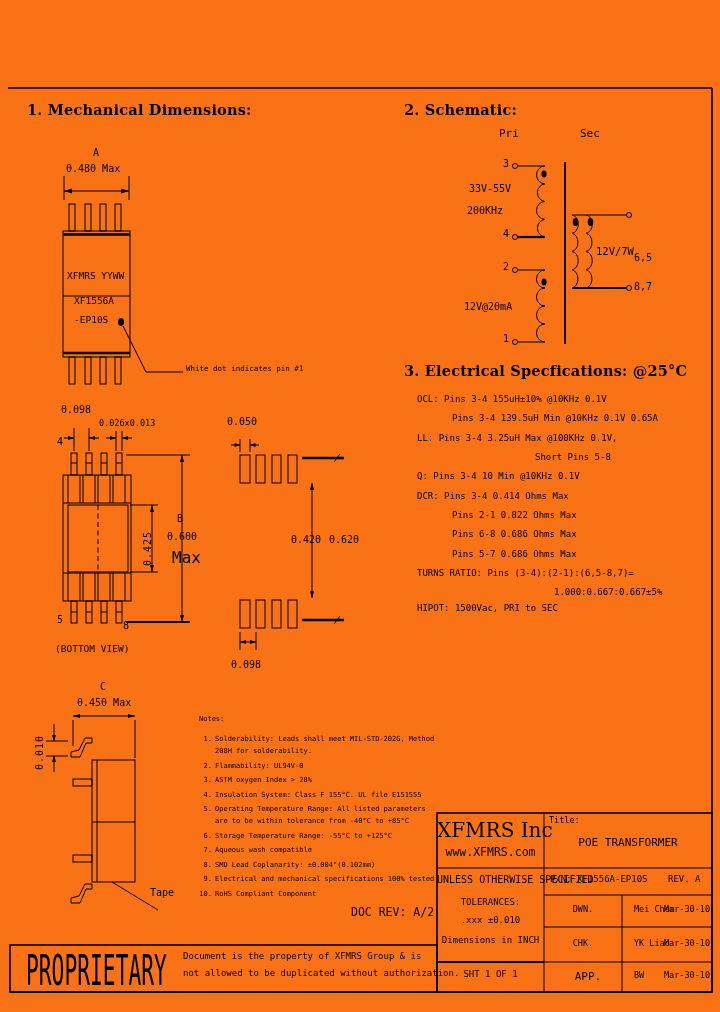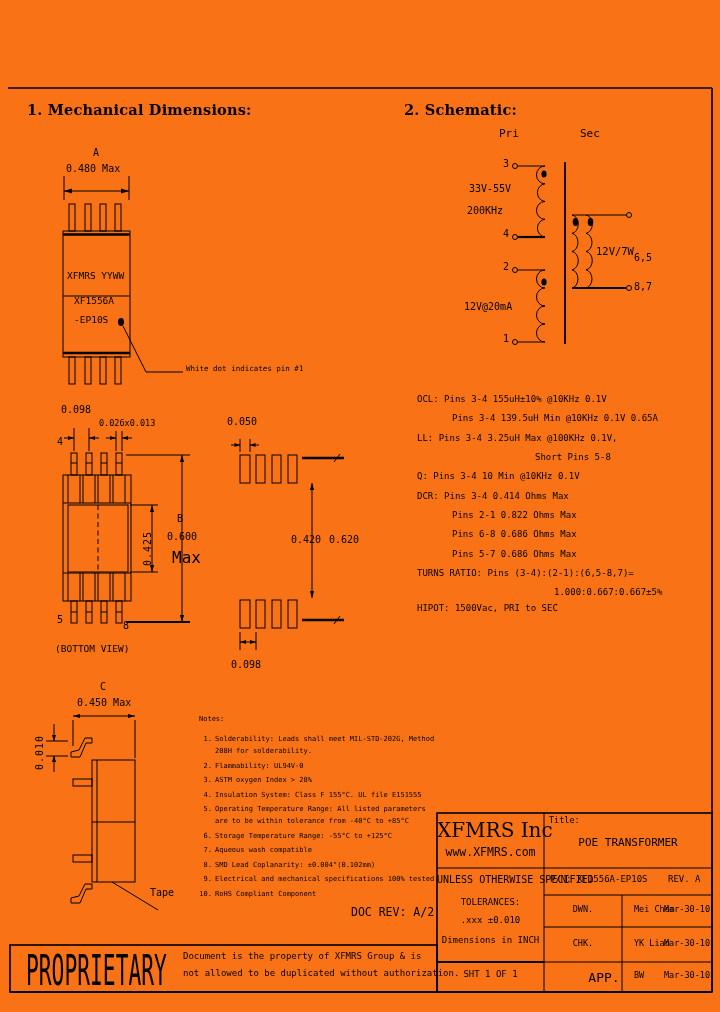--- a/index.html
+++ b/index.html
@@ -208,20 +208,21 @@
       <line x1="544" y1="895" x2="712" y2="895"></line>
       <line x1="544" y1="927" x2="712" y2="927"></line>
       <line x1="437" y1="962" x2="712" y2="962"></line>
       <line x1="437" y1="962" x2="544" y2="962" stroke-width="2.2"></line>
       <line x1="622" y1="895" x2="622" y2="992"></line>
     </g>
   </svg>
 
   <div class="t hd" style="left:27px;top:102px;">1. Mechanical Dimensions:</div>
   <div class="t hd" style="left:404px;top:102px;">2. Schematic:</div>
+  <div class="t hd" style="left:404px;top:363px;">3. Electrical Specfications: @25°C</div>
 
   <div class="t" style="left:93px;top:147px;font-size:10px;">A</div>
   <div class="t" style="left:66px;top:163px;font-size:10px;">0.480 Max</div>
   <div class="t" style="left:67px;top:271px;font-size:9.5px;">XFMRS YYWW</div>
   <div class="t" style="left:74px;top:296px;font-size:9.5px;">XF1556A</div>
   <div class="t" style="left:74px;top:315px;font-size:9.5px;">-EP10S</div>
   <div class="t" style="left:186px;top:365px;font-size:7.5px;">White dot indicates pin #1</div>
 
   <div class="t" style="left:61px;top:404px;font-size:10px;">0.098</div>
   <div class="t" style="left:99px;top:419px;font-size:8.5px;">0.026x0.013</div>
@@ -324,21 +325,21 @@
   <div class="t ctr" style="left:437px;top:916px;width:107px;font-size:9px;">.xxx ±0.010</div>
   <div class="t ctr" style="left:437px;top:936px;width:107px;font-size:9px;">Dimensions in INCH</div>
   <div class="t" style="left:550px;top:875px;font-size:9px;">P/N: XF1556A-EP10S</div>
   <div class="t" style="left:668px;top:875px;font-size:9px;">REV. A</div>
   <div class="t ctr" style="left:544px;top:905px;width:78px;font-size:8.5px;">DWN.</div>
   <div class="t" style="left:634px;top:905px;font-size:8.5px;">Mei Chen</div>
   <div class="t" style="left:664px;top:905px;font-size:8.5px;">Mar-30-10</div>
   <div class="t ctr" style="left:544px;top:939px;width:78px;font-size:8.5px;">CHK.</div>
   <div class="t" style="left:634px;top:939px;font-size:8.5px;">YK Liao</div>
   <div class="t" style="left:664px;top:939px;font-size:8.5px;">Mar-30-10</div>
-  <div class="t ctr" style="left:544px;top:971px;width:88px;font-size:13px;margin-left:16px;">APP.</div>
+  <div class="t ctr" style="left:544px;top:971px;width:88px;font-size:11px;">APP.</div>
   <div class="t" style="left:634px;top:971px;font-size:8.5px;">BW</div>
   <div class="t" style="left:664px;top:971px;font-size:8.5px;">Mar-30-10</div>
   <div class="t ctr" style="left:437px;top:970px;width:107px;font-size:9px;">SHT 1 OF 1</div>
 
   <div class="t propword" style="left:26px;top:949px;">PROPRIETARY</div>
   <div class="t" style="left:183px;top:952px;font-size:9px;">Document is the property of XFMRS Group &amp; is</div>
   <div class="t" style="left:183px;top:969px;font-size:9px;">not allowed to be duplicated without authorization.</div>
 
 </div>
 

